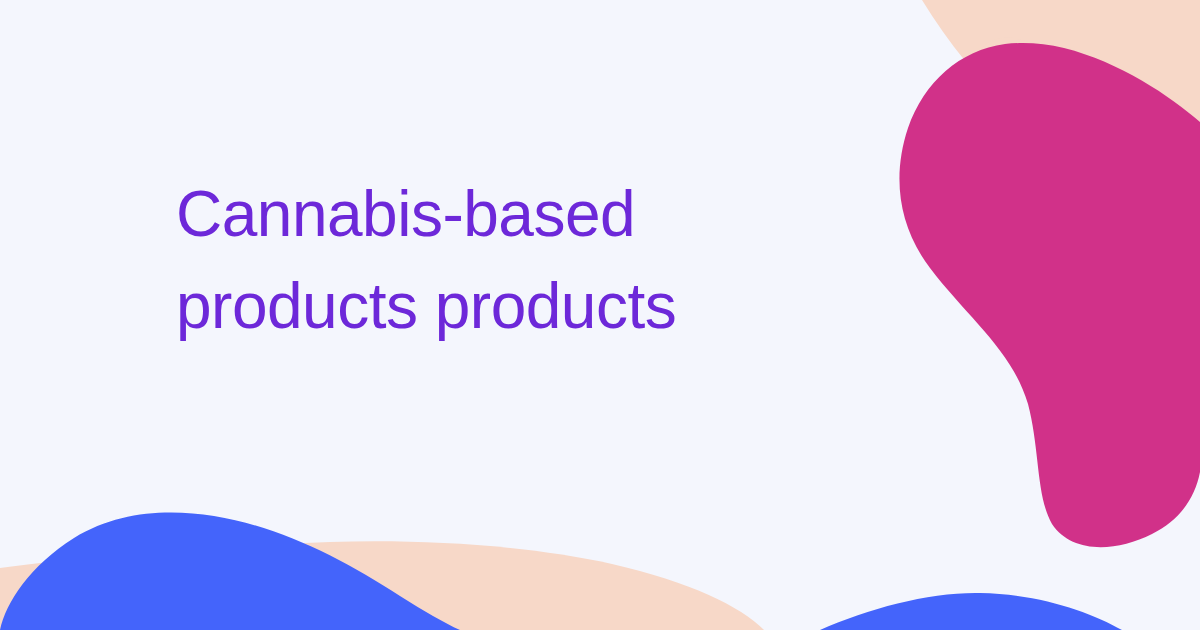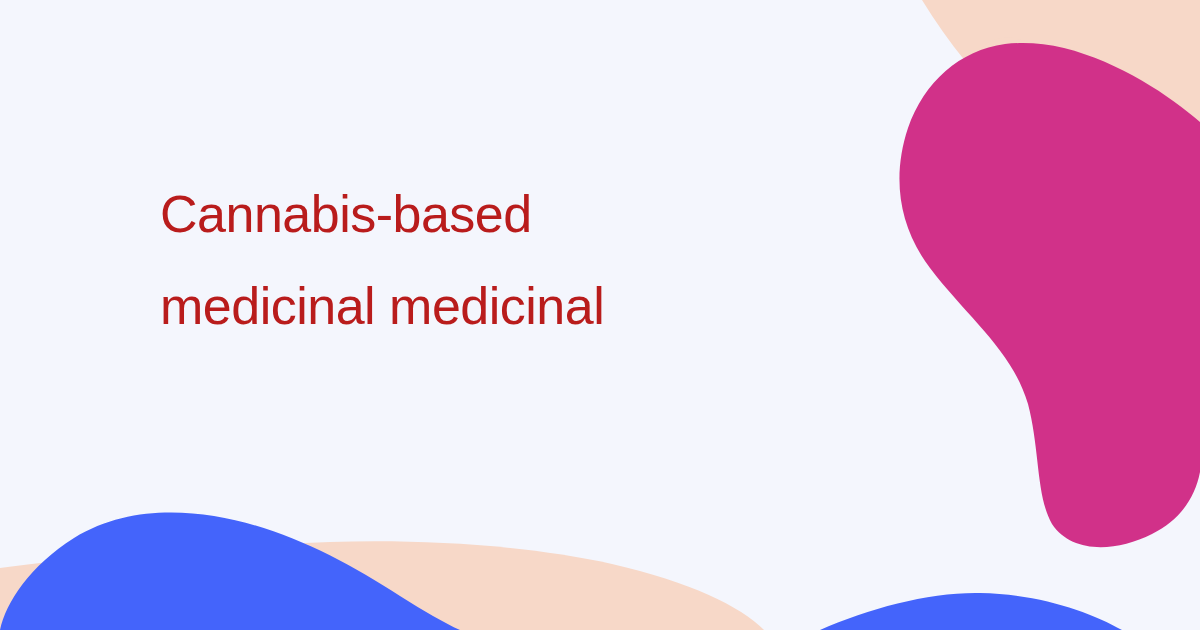--- a/index.html
+++ b/index.html
@@ -25,27 +25,28 @@
   }
   #title-block {
     position: absolute;
     left: 160px;
     top: 168px;
     width: 760px;
     z-index: 5;
   }
   .title-line {
     display: block;
-    color: #b91c1c;
+    color: #6d28d9;
     font-family: "Liberation Sans", sans-serif;
-    font-size: 52px;
+    font-size: 64px;
     line-height: 92px;
     font-weight: 400;
     letter-spacing: -0.5px;
     white-space: nowrap;
+    margin-left: 16px;
   }
 </style>
 </head>
 <body>
 
 <div id="canvas">
 
   <svg id="bg-svg" viewBox="0 0 1200 630" preserveAspectRatio="none">
 
     <rect x="0" y="0" width="1200" height="630" fill="#f4f6fd"></rect>
@@ -87,16 +88,16 @@
              C 424 611, 444 623, 460 630 Z"></path>
 
     <path fill="#4464fb" d="M 820 630
              C 870 608, 930 592, 980 593
              C 1040 594, 1090 612, 1122 630 Z"></path>
 
   </svg>
 
   <div id="title-block">
     <span class="title-line">Cannabis-based</span>
-    <span class="title-line">medicinal medicinal</span>
+    <span class="title-line">products products</span>
   </div>
 
 </div>
 
 </body></html>

